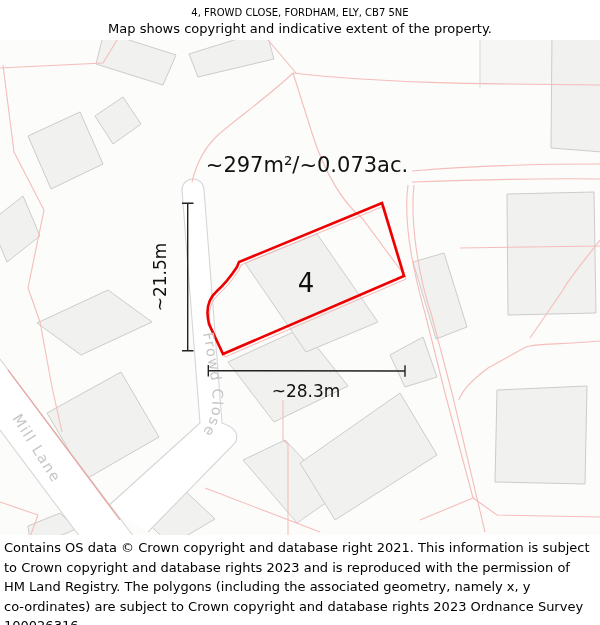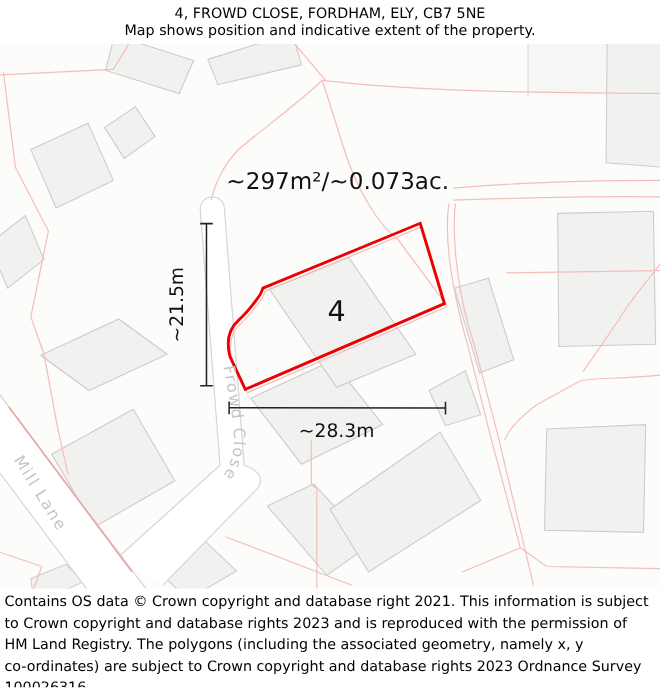--- a/index.html
+++ b/index.html
@@ -1,19 +1,19 @@
 <!DOCTYPE html>
 <html style="--plot-outline: #ee0000; --parcel-line: #f5bdba; --building-fill: #f1f1f0; --building-stroke: #cccccc; --road-edge: #d6d6d6; --street-label: #c5c5c5; --dimension: #222222;"><head>
 <meta charset="utf-8">
 <style>
   html,body{margin:0;padding:0;background:#fff;}
   #page{position:relative;width:600px;height:625px;background:#ffffff;overflow:hidden;
         font-family:"DejaVu Sans",sans-serif;}
   #header{position:absolute;top:0;left:0;width:600px;height:40px;text-align:center;background:#fff;}
-  #title{font-size:13px;color:#000;margin-top:5px;line-height:16px;}
+  #title{font-size:10px;color:#000;margin-top:5px;line-height:16px;}
   #subtitle{font-size:13px;color:#000;line-height:16px;}
   #map{position:absolute;top:40px;left:0;}
   #footer{position:absolute;top:538px;left:0;width:600px;height:87px;background:#fff;
           font-size:13px;line-height:19.5px;color:#000;padding-left:4px;white-space:pre;}
   .building{fill:var(--building-fill);stroke:var(--building-stroke);stroke-width:1;}
   .parcel-tint{fill:#f6f6f5;stroke:none;}
   .road-fill{fill:#ffffff;stroke:none;}
   .road-edge{fill:none;stroke:var(--road-edge);stroke-width:1.1;}
   .pink{fill:none;stroke:var(--parcel-line);stroke-width:1.1;}
   .pink-strong{fill:none;stroke:#eb9f9b;stroke-width:1.2;}
@@ -26,21 +26,21 @@
   .area-text{font-size:21px;fill:#111;}
   .plot-num{font-size:26px;fill:#111;}
 </style>
 </head>
 <body>
 
 <div id="page">
 
   <div id="header">
     <div id="title">4, FROWD CLOSE, FORDHAM, ELY, CB7 5NE</div>
-    <div id="subtitle">Map shows position and indicative extent of the property.</div>
+    <div id="subtitle">Map shows copyright and indicative extent of the property.</div>
   </div>
 
   <svg id="map" width="600" height="495" viewBox="0 0 600 495">
 
     <rect x="0" y="0" width="600" height="495" fill="#fcfcfb"></rect>
     <rect class="parcel-tint" x="480" y="0" width="120" height="45"></rect>
 
     <g>
       <path class="building" d="M 104,-8 L 176,15 L 163,45 L 96,24 Z"></path>
       <path class="building" d="M 189,14 L 266,-10 L 274,19 L 198,37 Z"></path>

